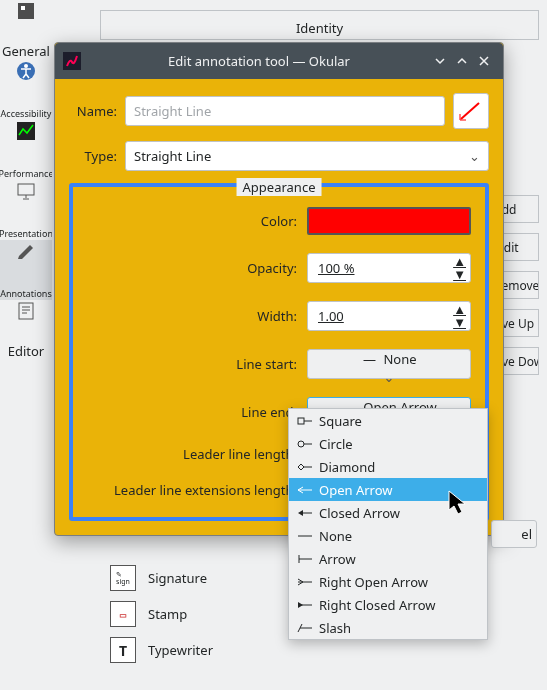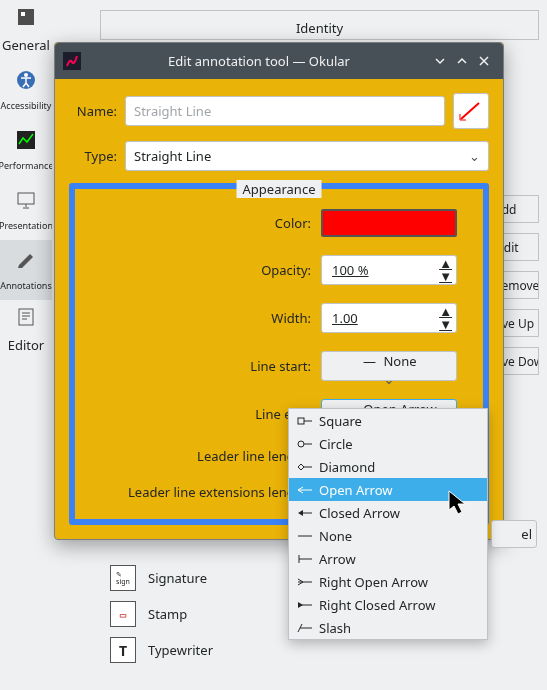--- a/index.html
+++ b/index.html
@@ -1,21 +1,21 @@
 <!DOCTYPE html>
 <html><head>
 <meta charset="utf-8">
 <style>
   * { box-sizing: border-box; margin: 0; padding: 0; font-family: "Noto Sans", "Ubuntu", sans-serif; font-size: 13px; color: #232627; }
   body { background: #d0d5da; width: 547px; height: 690px; overflow: hidden; position: relative; }
   
   
   .bg-window { position: absolute; left: 0; top: 0; width: 547px; height: 690px; background: #eff0f1; }
   .bg-sidebar { position: absolute; left: 0; top: 0; width: 52px; height: 690px; background: #eff0f1; }
-  .bg-sidebar-item { width: 52px; height: 60px; display: flex; flex-direction: column; align-items: center; justify-content: center; gap: 8px; font-size: 10px; overflow: hidden; }
+  .bg-sidebar-item { width: 52px; height: 60px; display: flex; flex-direction: column; align-items: center; justify-content: space-between; gap: 8px; font-size: 10px; overflow: hidden; }
   .bg-sidebar-item.active { background: #d9dcdf; }
   .bg-sidebar-icon { width: 22px; height: 22px; display: flex; align-items: center; justify-content: center; }
   .bg-header { position: absolute; left: 100px; top: 10px; right: 8px; height: 30px; background: #eff0f1; border: 1px solid #bfc3c7; text-align: center; padding-top: 8px; }
   .bg-buttons { position: absolute; right: 8px; top: 195px; width: 60px; }
   .bg-btn { height: 28px; margin-bottom: 10px; background: #eff0f1; border: 1px solid #bfc3c7; display: flex; align-items: center; padding-left: 4px; font-size: 12px; white-space: nowrap; overflow: hidden; }
   .bg-list { position: absolute; left: 110px; top: 560px; }
   .bg-list-item { display: flex; align-items: center; gap: 12px; height: 36px; }
   .bg-list-icon { width: 26px; height: 26px; border: 1px solid #555; display: flex; align-items: center; justify-content: center; font-weight: bold; font-size: 14px; background: #fff; }
   
   
@@ -28,21 +28,21 @@
   
   .dialog-body { padding: 14px; }
   .form-row { display: flex; align-items: center; margin-bottom: 12px; gap: 8px; }
   .form-label { width: 48px; text-align: right; }
   .input, .select { flex: 1; height: 30px; background: #fff; border: 1px solid #bfc3c7; border-radius: 3px; padding: 0 8px; display: flex; align-items: center; }
   .input-placeholder { color: #a1a5a9; }
   .select { justify-content: space-between; }
   .select-arrow { color: #555; }
   .preview-box { width: 36px; height: 36px; border: 1px solid #bfc3c7; border-radius: 3px; background: #fff; display: flex; align-items: center; justify-content: center; }
   
-  .group { border: 6px solid #3b82f6; border-radius: 3px; padding: 20px 26px 14px; position: relative; margin-top: 4px; }
+  .group { border: 4px solid #3b82f6; border-radius: 3px; padding: 20px 14px 14px; position: relative; margin-top: 4px; }
   .group-title { position: absolute; top: -9px; left: 50%; transform: translateX(-50%); background: #eff0f1; padding: 0 6px; }
   .group-row { display: flex; align-items: center; margin-bottom: 18px; gap: 10px; }
   .group-label { width: 210px; text-align: right; }
   .group-field { flex: 1; }
   .color-swatch { height: 28px; background: #ff0000; border: 2px solid #555; border-radius: 2px; }
   .spinbox { height: 30px; background: #fff; border: 1px solid #bfc3c7; border-radius: 3px; display: flex; align-items: center; padding: 0 4px 0 10px; justify-content: space-between; text-decoration: underline; }
   .spin-arrows { display: flex; flex-direction: column; line-height: 1; font-size: 9px; color: #555; }
   .combo { height: 30px; background: #eff0f1; border: 1px solid #bfc3c7; border-radius: 3px; display: flex; align-items: center; padding: 0 8px; justify-content: space-between; flex-direction: column; }
   .combo.open { border-color: #3daee9; }
   .combo-icon { width: 16px; display: inline-flex; align-items: center; justify-content: center; margin-right: 6px; }

